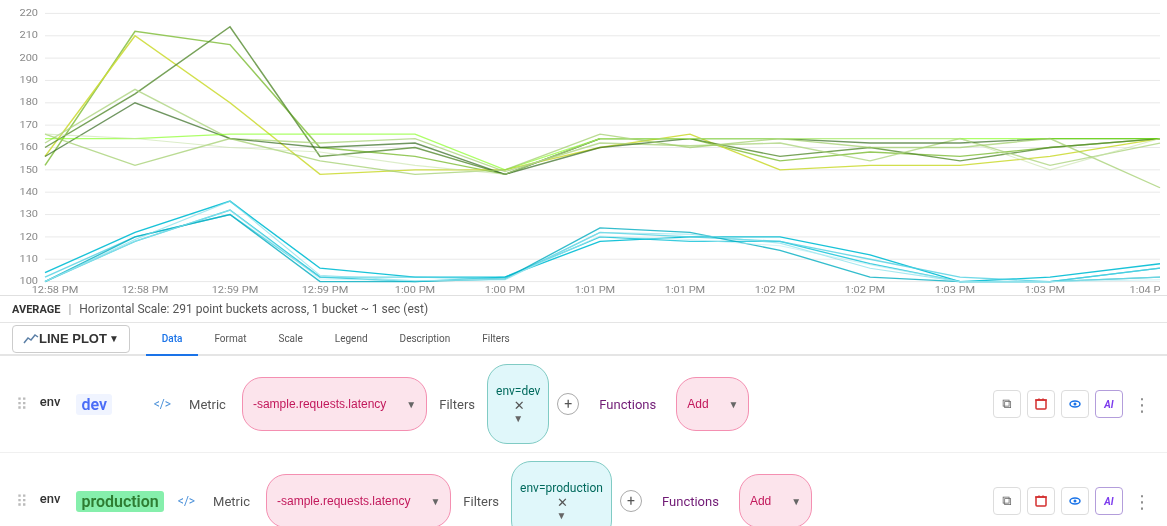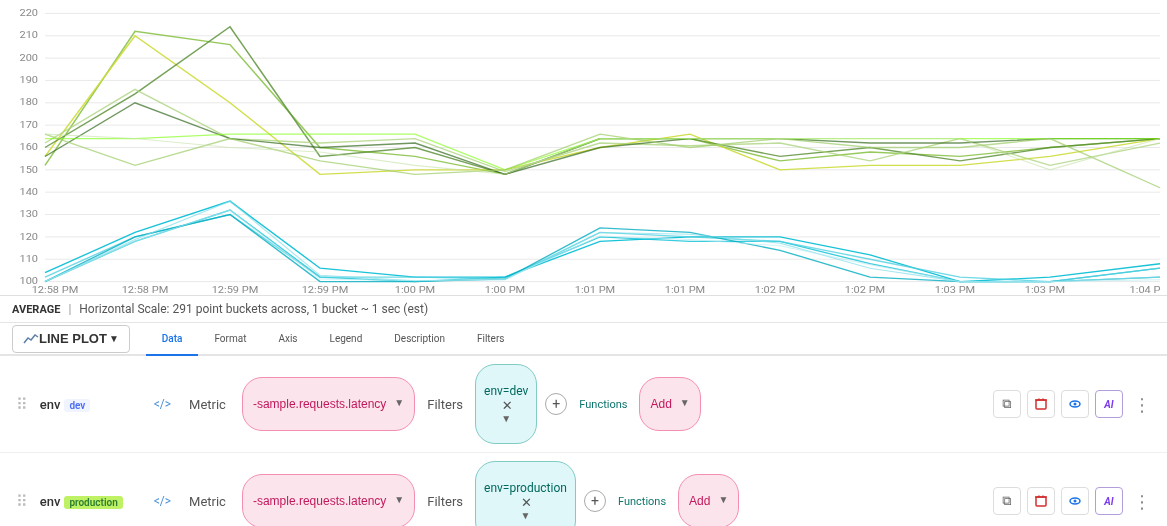--- a/index.html
+++ b/index.html
@@ -106,30 +106,30 @@
       font-size: 16px;
       padding: 0 4px;
     }
 
     .env-label {
       font-size: 13px;
       font-weight: 500;
       color: #333;
       min-width: 100px;
       display: flex;
-      align-items: flex-end;
-      gap: 4px;
+      align-items: flex-start;
+      gap: 16px;
     }
 
     .env-tag {
       background: #f0f4ff;
       color: #4a6cf7;
       border-radius: 3px;
       padding: 1px 5px;
-      font-size: 10px;
+      font-size: 16px;
       font-weight: 600;
     }
 
     .code-btn {
       display: flex;
       align-items: center;
       color: #4a90d9;
       cursor: pointer;
       padding: 2px 6px;
       border-radius: 3px;
@@ -138,22 +138,22 @@
 
     .metric-label {
       color: #555;
       font-size: 13px;
       margin-left: 4px;
       margin-right: 8px;
     }
 
     .dropdown-btn {
       display: flex;
-      align-items: flex-start;
-      gap: 8px;
+      align-items: center;
+      gap: 20px;
       border: 1px solid #ccc;
       border-radius: 20px;
       padding: 19px 10px;
       font-size: 12px;
       cursor: pointer;
       background: #fff;
       white-space: nowrap;
     }
 
     .dropdown-btn.pink {
@@ -200,23 +200,23 @@
       height: 22px;
       border: 1px solid #aaa;
       border-radius: 50%;
       cursor: pointer;
       color: #555;
       font-size: 14px;
       background: #fff;
     }
 
     .func-label {
-      color: #0f766e;
-      font-size: 11px;
-      margin: 0 4px;
+      color: #701a75;
+      font-size: 13px;
+      margin: 0 12px;
     }
 
     .row-actions {
       display: flex;
       align-items: center;
       gap: 6px;
       margin-left: auto;
     }
 
     .action-btn {
@@ -351,21 +351,21 @@
     <span>LINE PLOT</span>
     <span style="font-size:10px;margin-left:2px;">▼</span>
   </button>
   <div class="tab active">
     <span>Data</span>
   </div>
   <div class="tab">
     <span>Format</span>
   </div>
   <div class="tab">
-    <span>Axis</span>
+    <span>Scale</span>
   </div>
   <div class="tab">
     <span>Legend</span>
   </div>
   <div class="tab">
     <span>Description</span>
   </div>
   <div class="tab">
     <span>Filters</span>
   </div>
@@ -415,21 +415,21 @@
     </span>
     <span class="action-btn ai" style="font-size:10px;font-weight:700;color:#7c3aed;border-color:#b39ddb;">AI</span>
     <span class="more-btn">⋮</span>
   </div>
 </div>
 
 <div class="metric-row">
   <span class="drag-handle">⠿</span>
   <span class="env-label">
     <span>env</span>
-    <span class="env-tag" style="background:#bef264;color:#2e7d32;">production</span>
+    <span class="env-tag" style="background:#86efac;color:#2e7d32;">production</span>
   </span>
   <span class="code-btn">
     <span style="font-size:12px;color:#4a90d9;">&lt;/&gt;</span>
   </span>
   <span class="metric-label">Metric</span>
   <button class="dropdown-btn pink">
     <span>-sample.requests.latency</span>
     <span class="dropdown-arrow">▼</span>
   </button>
   <span class="filter-label">Filters</span>

